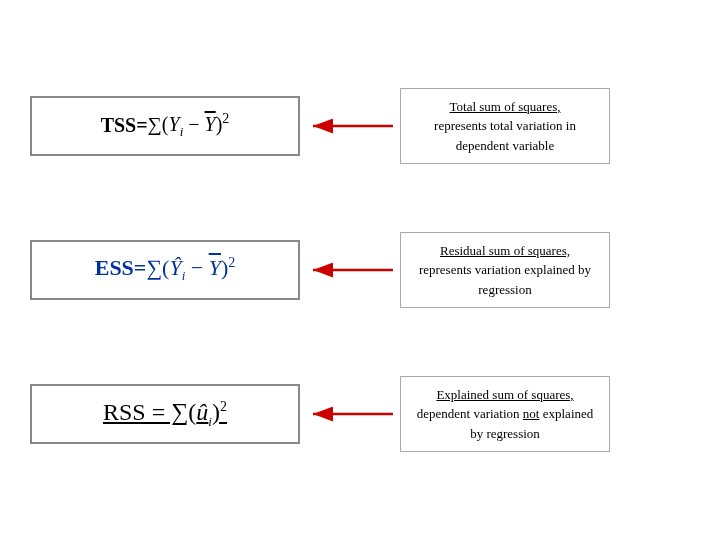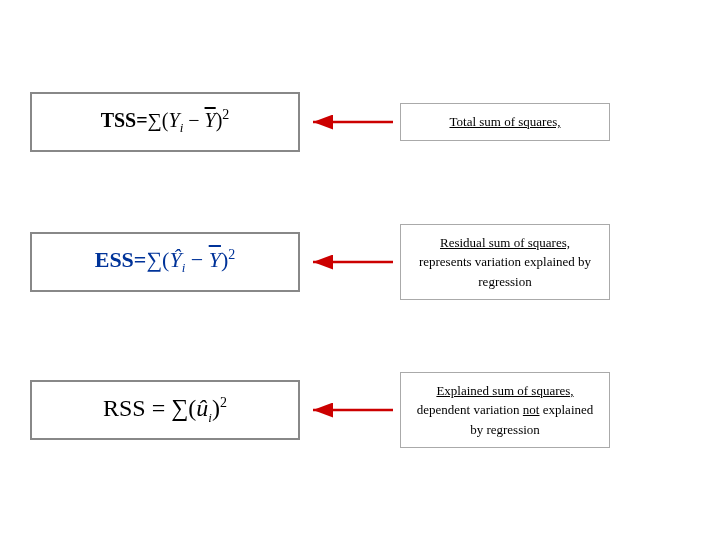--- a/index.html
+++ b/index.html
@@ -103,20 +103,21 @@
           <marker id="arrowhead1" markerWidth="8" markerHeight="6" refX="8" refY="3" orient="auto">
             <polygon points="8 3, 0 0, 0 6" fill="#cc0000"></polygon>
           </marker>
         </defs>
         <line x1="88" y1="12" x2="8" y2="12" stroke="#cc0000" stroke-width="2.5" marker-end="url(#arrowhead1)"></line>
       </svg>
     </div>
     <div class="description-box">
       <span class="underline">Total sum of squares,</span>
       <br>
+      <span>represents total variation in dependent variable</span>
     </div>
   </div>
 
   <div class="row">
     <div class="formula-box">
       <span class="formula-text blue">
         <b>ESS=</b><span style="font-weight:normal;">∑(<i>Ŷ</i><sub><i>i</i></sub> − <span style="text-decoration:overline;"><i>Y</i></span>)<sup>2</sup></span>
       </span>
     </div>
     <div class="arrow-area">
@@ -131,21 +132,21 @@
     </div>
     <div class="description-box">
       <span class="underline">Residual sum of squares,</span>
       <br>
       <span>represents variation explained by regression</span>
     </div>
   </div>
 
   <div class="row">
     <div class="formula-box">
-      <span class="formula-text" style="font-size:24px; font-weight:normal;">
+      <span class="formula-text" style="font-size:24px; font-weight:normal;text-decoration:underline;">
         RSS = ∑(<i>û<sub>i</sub></i>)<sup>2</sup>
       </span>
     </div>
     <div class="arrow-area">
       <svg width="90" height="24" viewBox="0 0 90 24">
         <defs>
           <marker id="arrowhead3" markerWidth="8" markerHeight="6" refX="8" refY="3" orient="auto">
             <polygon points="8 3, 0 0, 0 6" fill="#cc0000"></polygon>
           </marker>
         </defs>

